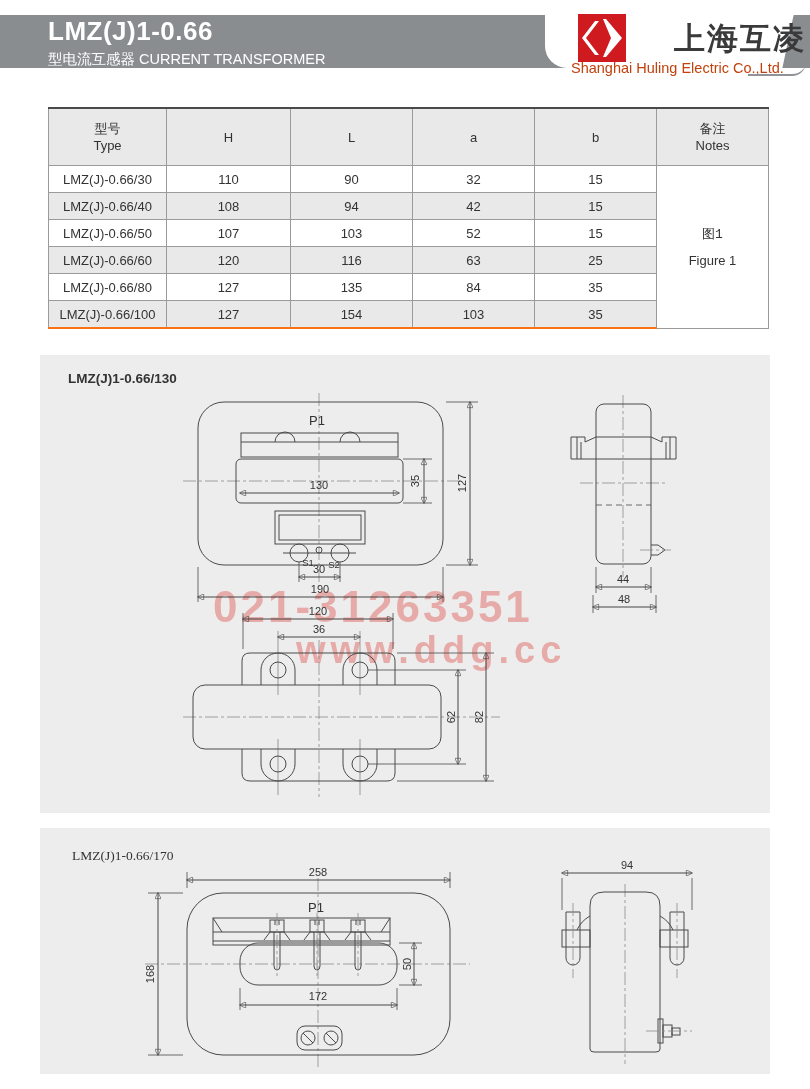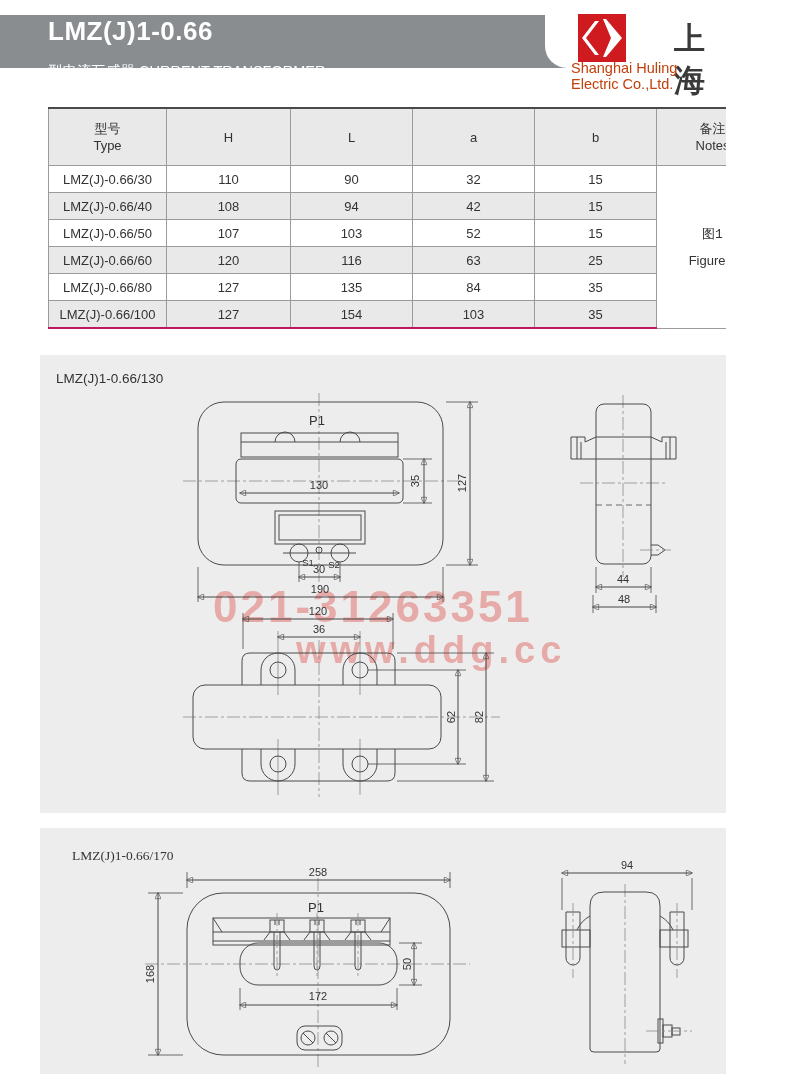--- a/index.html
+++ b/index.html
@@ -1,40 +1,40 @@
 <!DOCTYPE html>
 <html><head>
 <meta charset="utf-8">
 <style>
   html,body{margin:0;padding:0;background:#fff;}
-  .page{position:relative;width:726px;height:1089px;background:#fff;overflow:hidden;
+  .page{position:relative;width:810px;height:1089px;background:#fff;overflow:hidden;
         font-family:"Liberation Sans","DejaVu Sans",sans-serif;color:#333;}
   
   .banner{position:absolute;left:0;top:15px;width:810px;height:53px;background:#8a8d90;}
   .banner-text{position:absolute;left:48px;top:17px;color:#fff;}
   .banner-title{font-size:26px;font-weight:bold;letter-spacing:.5px;line-height:28px;}
-  .banner-sub{font-size:14.5px;line-height:20px;margin-top:16px;}
+  .banner-sub{font-size:14.5px;line-height:20px;margin-top:4px;}
   .logo-notch{position:absolute;left:545px;top:15px;width:233px;height:53px;background:#fff;
               border-bottom-left-radius:22px;}
   .notch-edge{position:absolute;left:772px;top:15px;width:16px;height:53px;background:#fff;
               transform:skewX(-12deg);}
   .logo-square{position:absolute;left:578px;top:14px;width:48px;height:48px;background:#cf1a1f;}
   .brand-cn{position:absolute;left:634px;top:18px;font-size:31px;font-weight:bold;color:#3a3a3a;
             letter-spacing:2px;margin-left:40px;}
   .brand-en{position:absolute;left:571px;top:60px;font-size:14.5px;color:#c2410c;}
   .logo-tail{position:absolute;left:748px;top:58px;width:58px;height:16px;
              border-bottom:2px solid #8f9296;border-bottom-right-radius:14px;}
   
   table.spec{position:absolute;left:48px;top:107px;width:720px;border-collapse:collapse;
              table-layout:fixed;font-size:13px;color:#333;text-align:center;}
   table.spec th,table.spec td{border:1px solid #9b9b9b;font-weight:normal;padding:0;}
   table.spec thead th{height:56px;background:#e9e9e9;border-top:2px solid #4a4a4a;}
   table.spec tbody td{height:26px;}
   table.spec tbody tr:nth-child(even) td{background:#e9e9e9;}
-  table.spec tbody tr:last-child td{border-bottom:2px solid #be185d;margin-top:39px;}
+  table.spec tbody tr:last-child td{border-bottom:2px solid #f97316;margin-top:39px;}
   td.notes-cell{background:#fff !important;}
   .th2{line-height:17px;text-align:center;}
   
   .section{position:absolute;left:40px;width:730px;background:#ededed;z-index:0;}
   .sec1{top:355px;height:458px;}
   .sec2{top:828px;height:246px;}
   .sec-label{position:absolute;font-size:13.5px;color:#333;z-index:3;}
   .wm{position:absolute;font-weight:bold;color:#e4908c;z-index:1;white-space:nowrap;}
   .wm-name{left:183px;top:331px;font-size:55px;letter-spacing:9px;opacity:.85;}
   .wm-phone{left:213px;top:582px;font-size:44px;letter-spacing:3px;opacity:.7;}
@@ -147,21 +147,21 @@
       </tr>
     </tbody>
   </table>
 
   <div class="section sec1"></div>
   <div class="section sec2"></div>
 
   <div class="wm wm-phone">021-31263351</div>
   <div class="wm wm-url">www.ddg.cc</div>
 
-  <div class="sec-label" style="left:56px;top:371px;">LMZ(J)1-0.66/130</div>
+  <div class="sec-label" style="left:68px;top:371px;font-weight:bold;">LMZ(J)1-0.66/130</div>
   <div class="sec-label" style="left:72px;top:848px;font-family:Liberation Serif, serif;">LMZ(J)1-0.66/170</div>
 
   <svg class="fig-svg" style="left:40px;top:355px;" width="730" height="458" viewBox="0 0 730 458">
     <defs>
       <marker id="ar1" viewBox="0 0 10 10" refX="9" refY="5" markerWidth="9" markerHeight="7" orient="auto-start-reverse">
         <path d="M0 0 L10 5 L0 10 Z" fill="#333" stroke="none"></path>
       </marker>
     </defs>
     <g>
       <line class="cl" x1="143" y1="126" x2="420" y2="126"></line>

